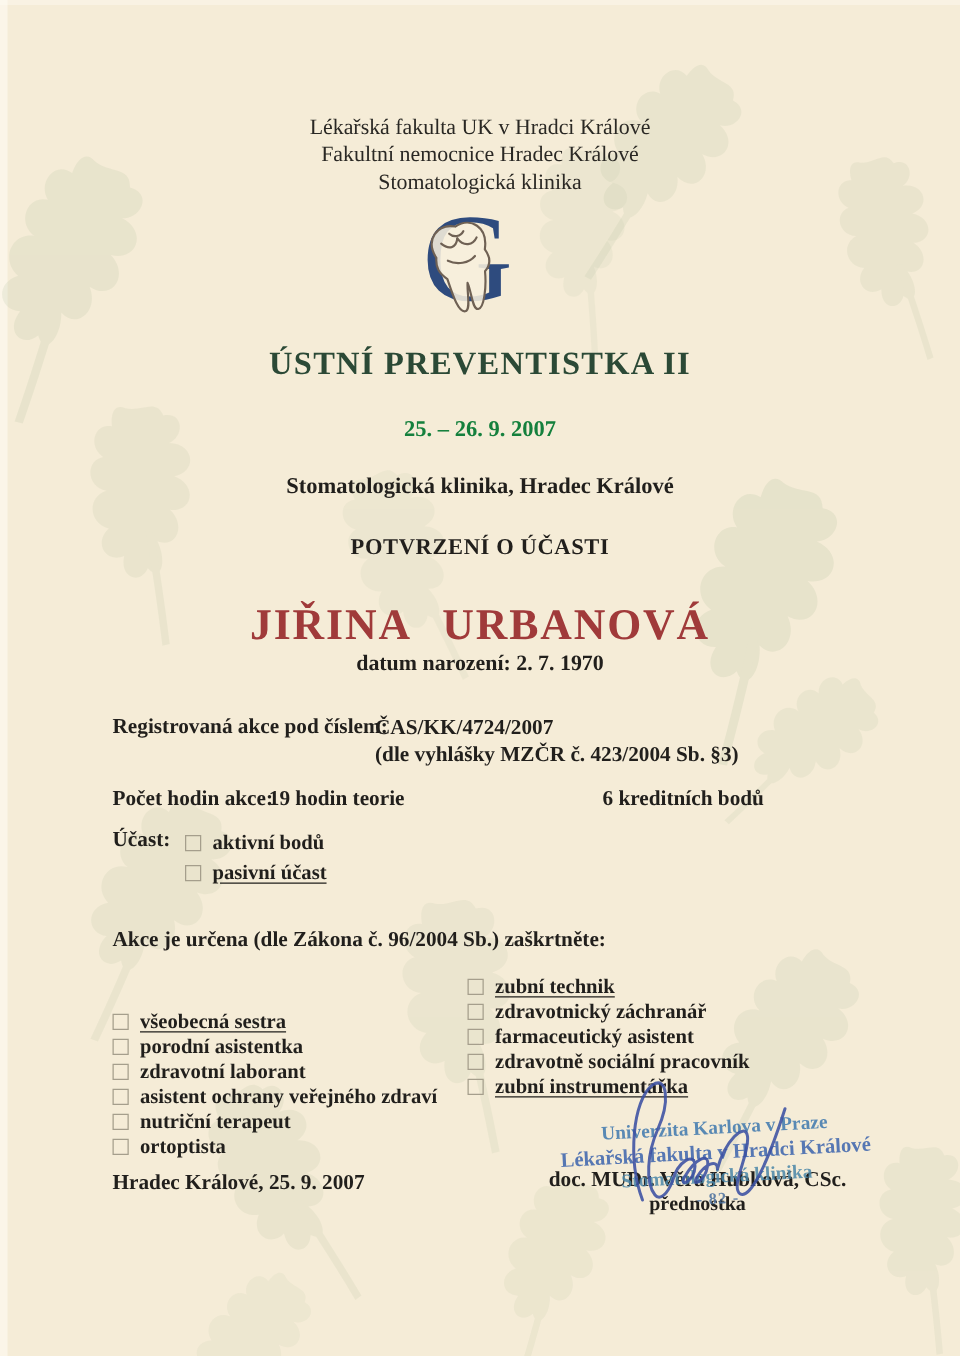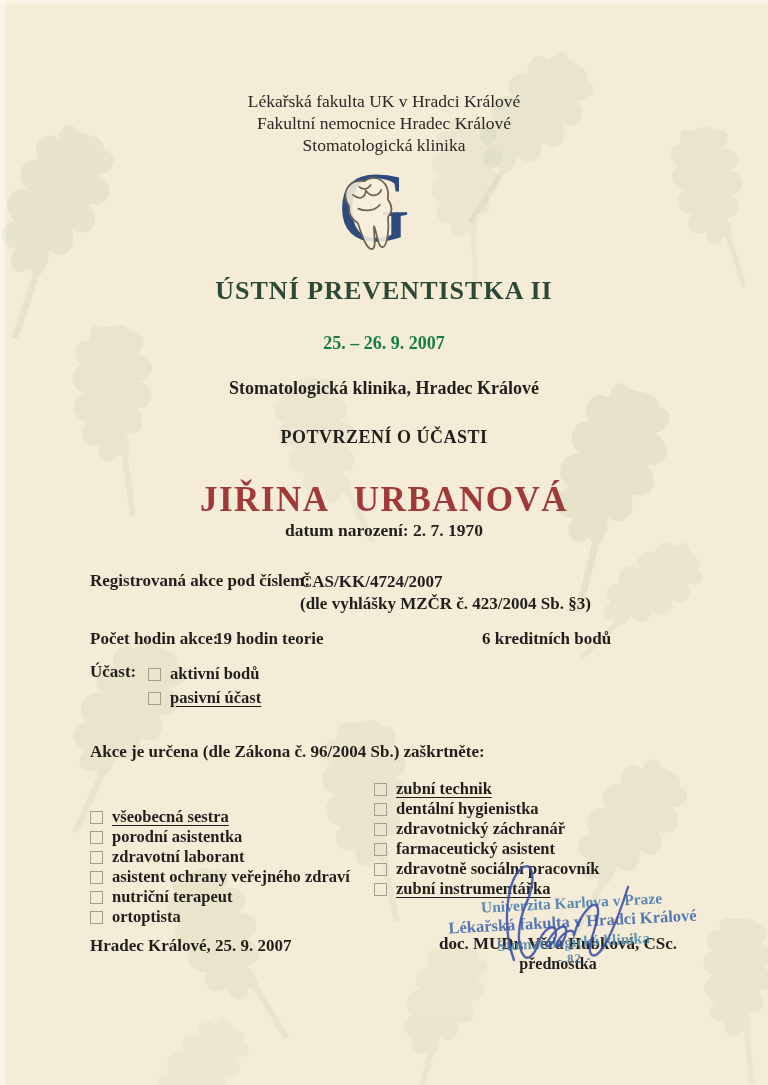--- a/index.html
+++ b/index.html
@@ -198,24 +198,20 @@
         <span class="chk-label">ortoptista</span>
       </div>
     </div>
   <div class="abs grid grid-right">
 
       <div class="chk-row">
         <span class="box"></span>
         <span class="chk-label u">zubní technik</span>
       </div>
 
-      <div class="chk-row">
-        <span class="box"></span>
-        <span class="chk-label">dentální hygienistka</span>
-      </div>
 
       <div class="chk-row">
         <span class="box"></span>
         <span class="chk-label">zdravotnický záchranář</span>
       </div>
 
       <div class="chk-row">
         <span class="box"></span>
         <span class="chk-label">farmaceutický asistent</span>
       </div>

